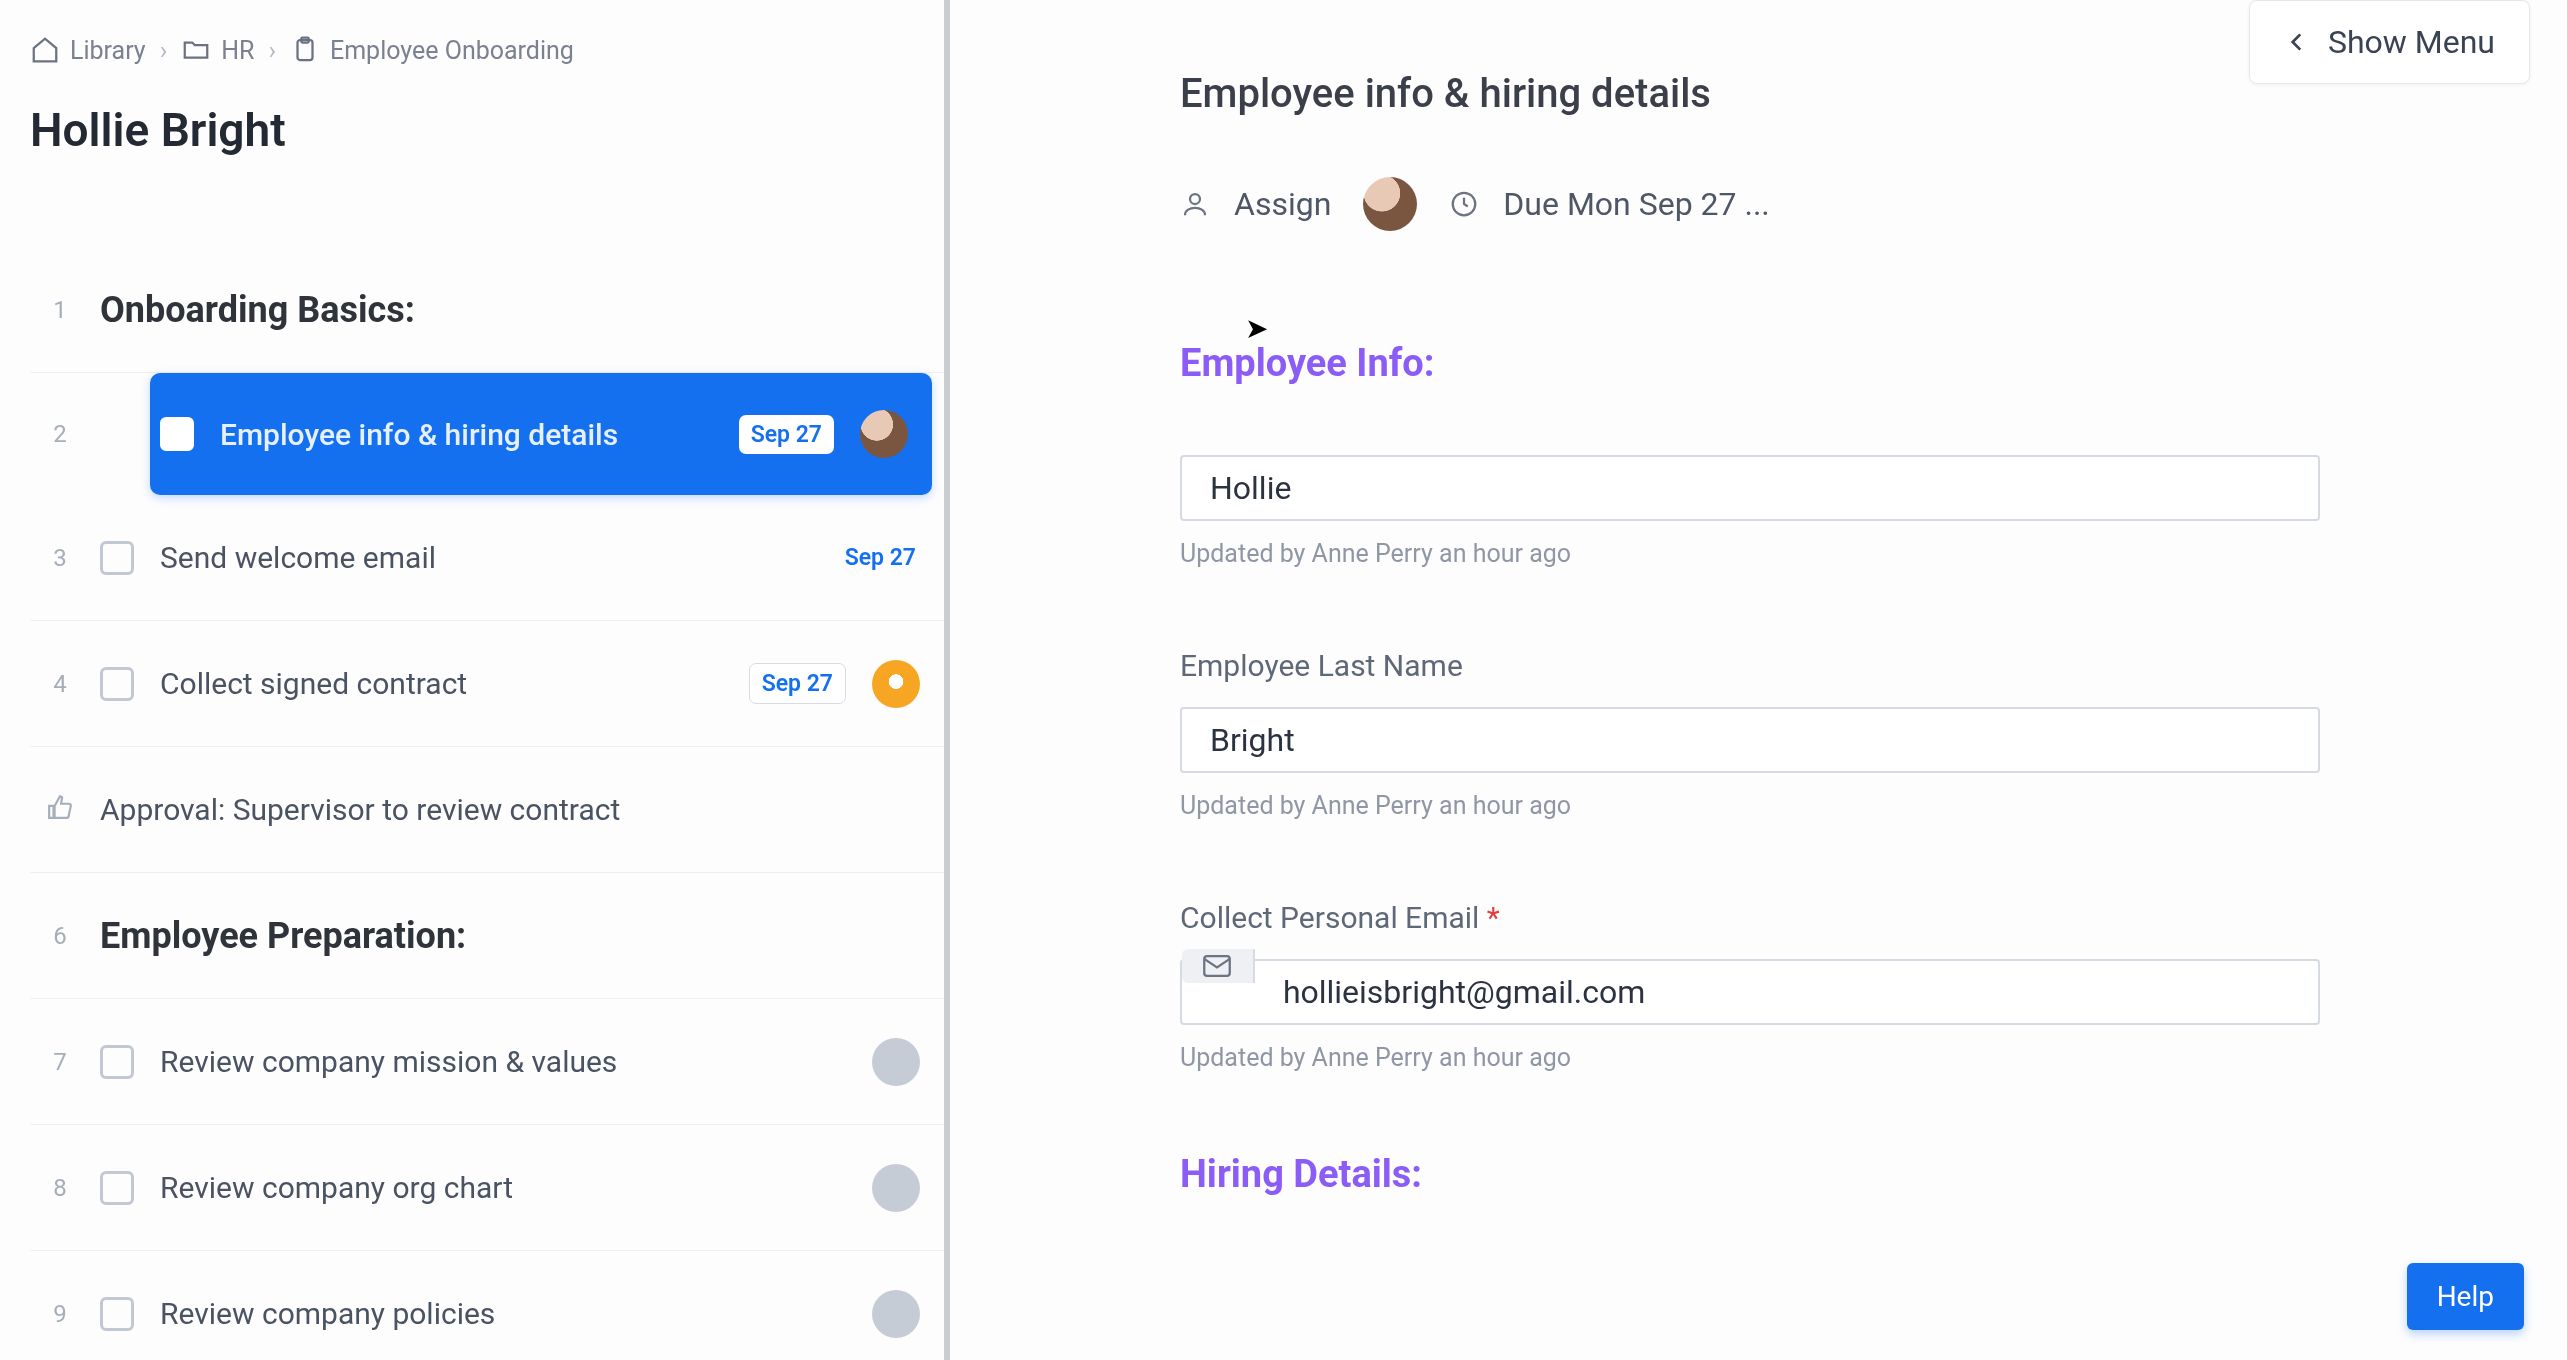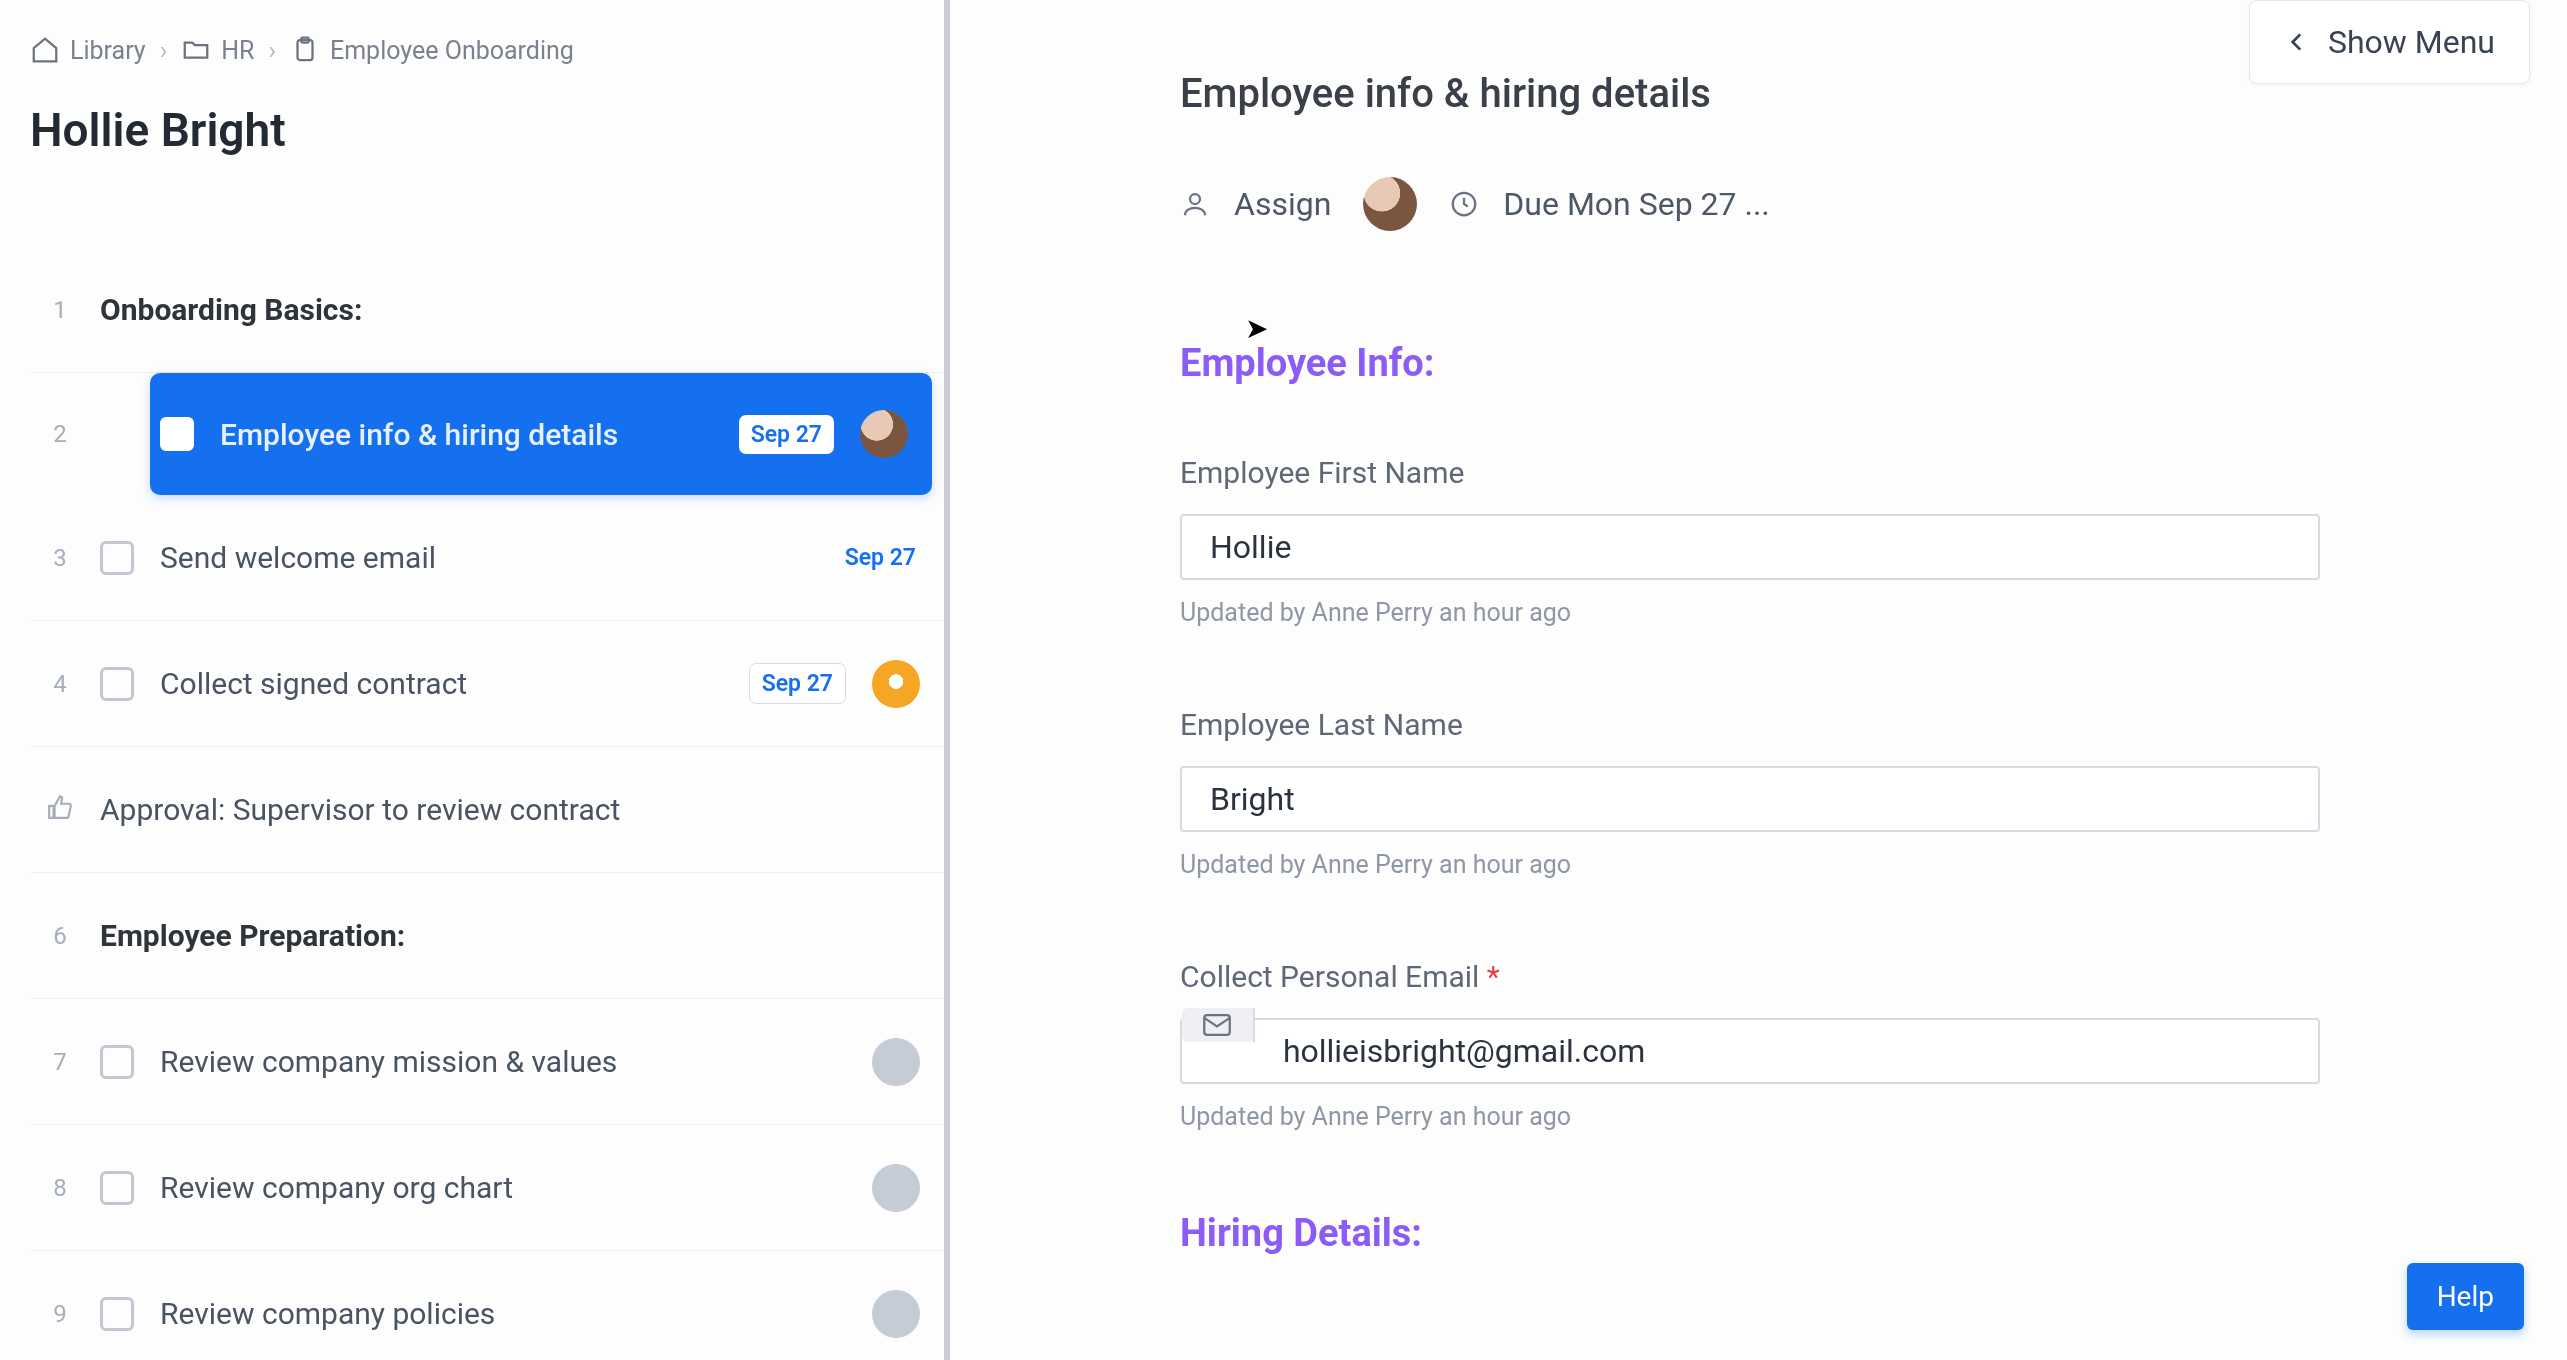--- a/index.html
+++ b/index.html
@@ -50,21 +50,21 @@
   .step-num {
     width: 60px; text-align: center;
     color: #a6aeb9; font-size: 24px;
   }
   .step-num.thumb svg { width: 26px; height: 26px; stroke: #a6aeb9; fill: none; stroke-width: 2; }
   .step-body {
     flex: 1; display: flex; align-items: center;
     padding-left: 10px;
     gap: 26px;
   }
-  .step-body.heading { font-weight: 700; color: #2f333a; font-size: 30px; }
+  .step-body.heading { font-weight: 700; color: #2f333a; font-size: 36px; }
   .checkbox {
     width: 34px; height: 34px;
     border: 3px solid #c2c8d2;
     border-radius: 6px;
     flex-shrink: 0;
     cursor: pointer;
   }
   .step-label { flex: 1; font-size: 30px; color: #4a5362; }
   .date-pill {
     font-size: 23px; font-weight: 600; color: #1570ef;
@@ -310,21 +310,20 @@
               <path d="M12 7v5l3 2"></path>
             </svg>
         </span>
         <span>Due Mon Sep 27 ...</span>
       </span>
     </div>
 
     <div class="section-head">Employee Info:</div>
 
     <div class="form-field">
-      <div class="field-label">Employee First Name</div>
       <div class="field-input">
         <input value="Hollie" style="">
       </div>
       <div class="field-meta">Updated by Anne Perry an hour ago</div>
     </div>
 
     <div class="form-field">
       <div class="field-label">Employee Last Name</div>
       <div class="field-input">
         <input value="Bright" style="">

